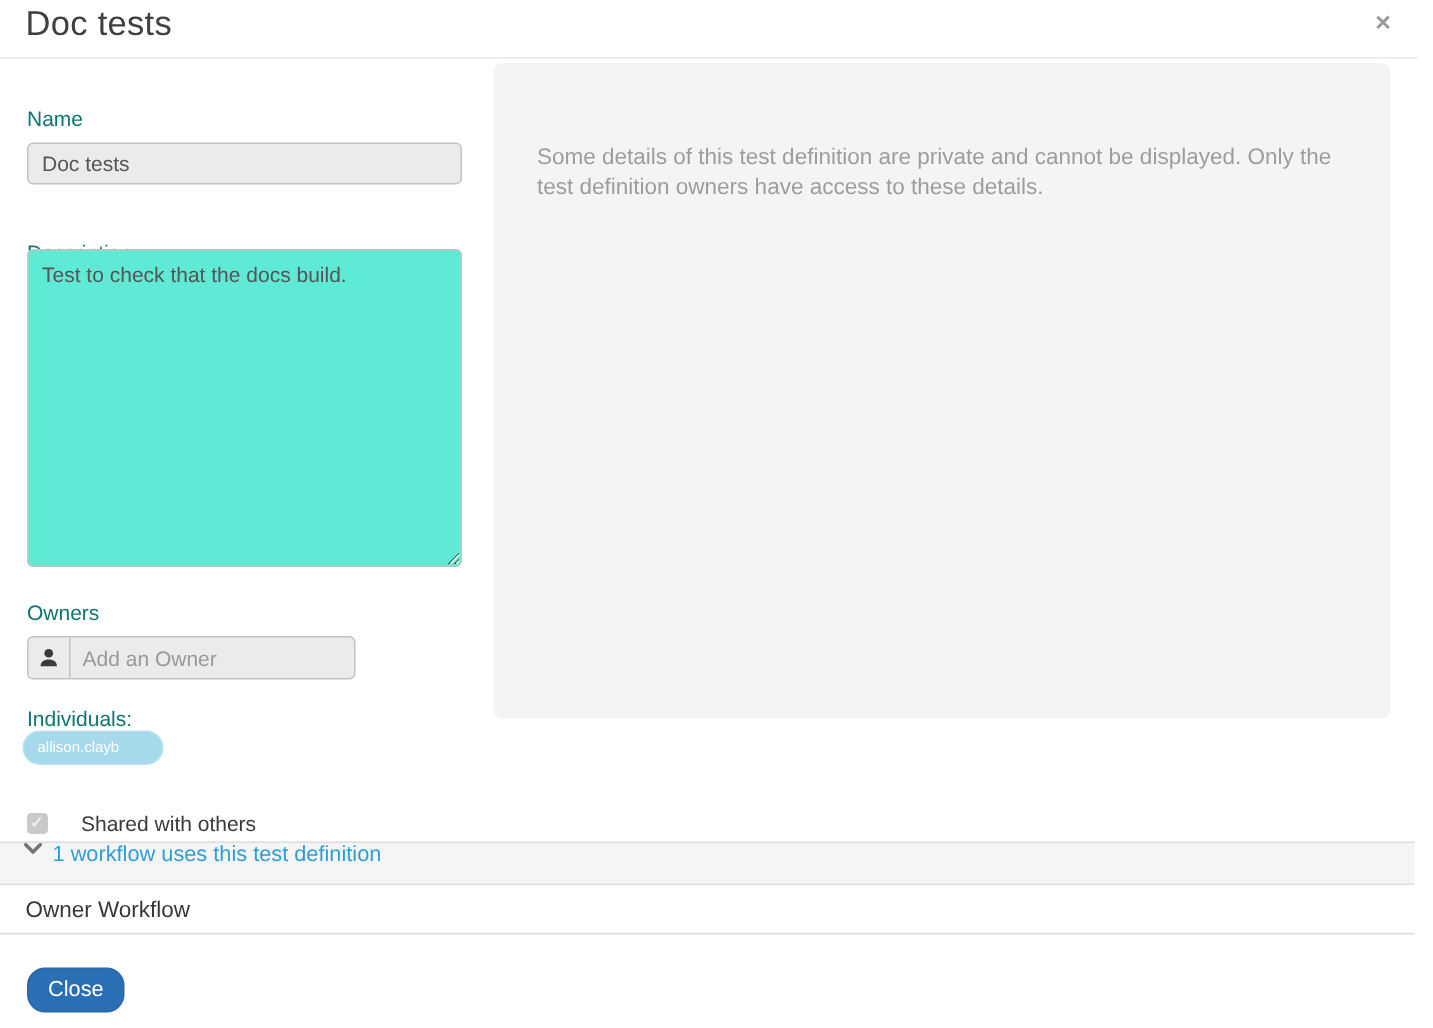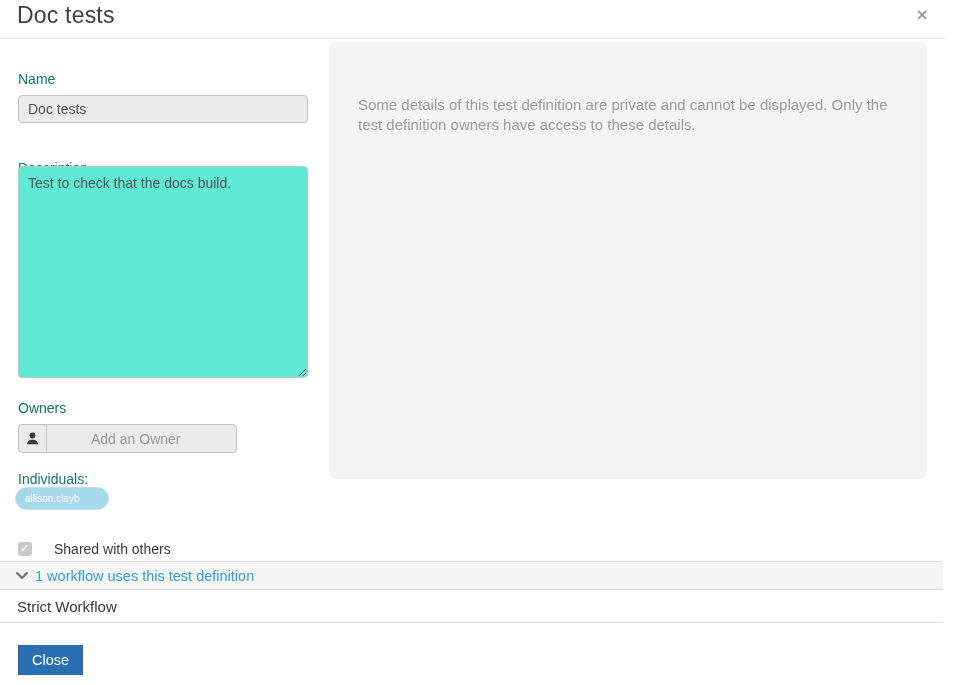--- a/index.html
+++ b/index.html
@@ -44,21 +44,20 @@
     display:flex; align-items:stretch; overflow:hidden;
   }
   .owner-icon-cell {
     width:28px; border-right:1px solid #c3c3c3;
     display:flex; align-items:center; justify-content:center; flex:0 0 28px;
   }
   .owner-input {
     flex:1; border:none; background:transparent; padding:0 8px;
     font-family:"Liberation Sans", sans-serif; font-size:14px; color:#555; outline:none;
     min-width:0;
-    margin-left:36px;
   }
   .owner-input::placeholder { color:#9a9a9a; opacity:1; }
   .text-input::placeholder { color:#9a9a9a; opacity:1; }
 
   .tag-pill {
     position:absolute; left:15px; top:487px; width:94px; height:23px;
     background:#a6d9ec; border:1px solid #b9e2f1; border-radius:12px;
     color:#fff; font-size:10px; line-height:21px; padding-left:9px;
     overflow:hidden; white-space:nowrap;
   }
@@ -79,35 +78,35 @@
     background:#f4f4f4; border-radius:6px;
   }
   .notice-text {
     position:absolute; left:29px; top:53px; width:555px;
     font-size:15px; line-height:20px; color:#9d9d9d;
   }
 
   .workflow-bar {
     position:absolute; left:0; top:561px; width:943px; height:29px;
     background:#f5f5f5; border-top:1px solid #ddd; border-bottom:1px solid #ddd;
-    display:flex; align-items:center; cursor:pointer;
+    display:flex; align-items:flex-start; cursor:pointer;
   }
   .chevron-icon { margin-left:16px; display:flex; align-items:center; }
   .workflow-bar-label { margin-left:7px; font-size:14.5px; }
 
   .workflow-row {
     position:absolute; left:0; top:590px; width:943px; height:33px;
     background:#fff; border-bottom:1px solid #ddd;
     display:flex; align-items:center;
   }
   .workflow-row-label { margin-left:17px; font-size:15px; color:#383838; }
 
   .close-button {
     position:absolute; left:18px; top:645px; min-width:64px; height:30px;
-    border:1px solid #2b66a8; border-radius:0; color:#fff;
+    border:1px solid #2b66a8; border-radius:12px; color:#fff;
     font-family:"Liberation Sans", sans-serif; font-size:14.5px;
     padding:0 13px; cursor:pointer;
   }
 </style>
 </head>
 <body>
 
 <div class="dialog-title">Doc tests</div>
 <div class="close-x">✕</div>
 <div class="title-divider"></div>
@@ -144,16 +143,16 @@
 <div class="workflow-bar">
   <span class="chevron-icon">
     <svg width="12" height="8" viewBox="0 0 12 8">
       <path d="M1.2,1.2 L6,6 L10.8,1.2" fill="none" stroke="#757575" stroke-width="2.4" stroke-linecap="round" stroke-linejoin="round"></path>
     </svg>
   </span>
   <span class="workflow-bar-label" style="color: rgb(45, 159, 216);">1 workflow uses this test definition</span>
 </div>
 
 <div class="workflow-row">
-  <span class="workflow-row-label">Strict Workflow</span>
+  <span class="workflow-row-label">Owner Workflow</span>
 </div>
 
 <button class="close-button" style="background: rgb(42, 110, 179);">Close</button>
 
 </body></html>

